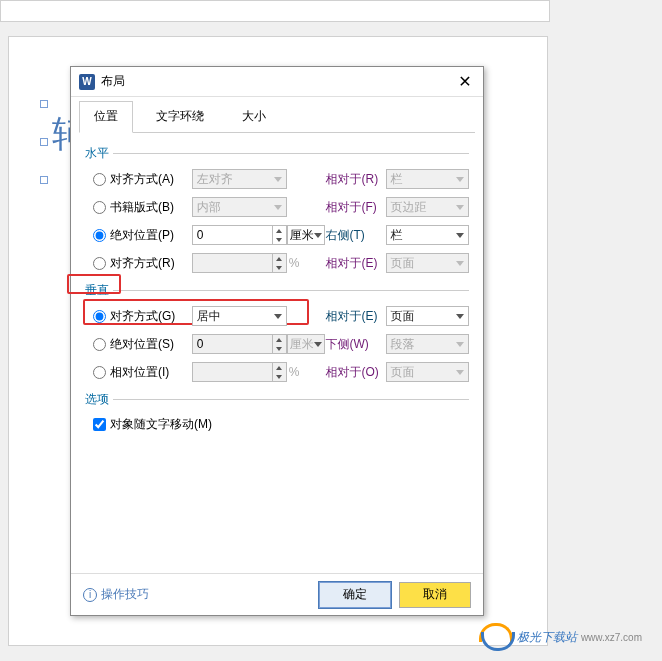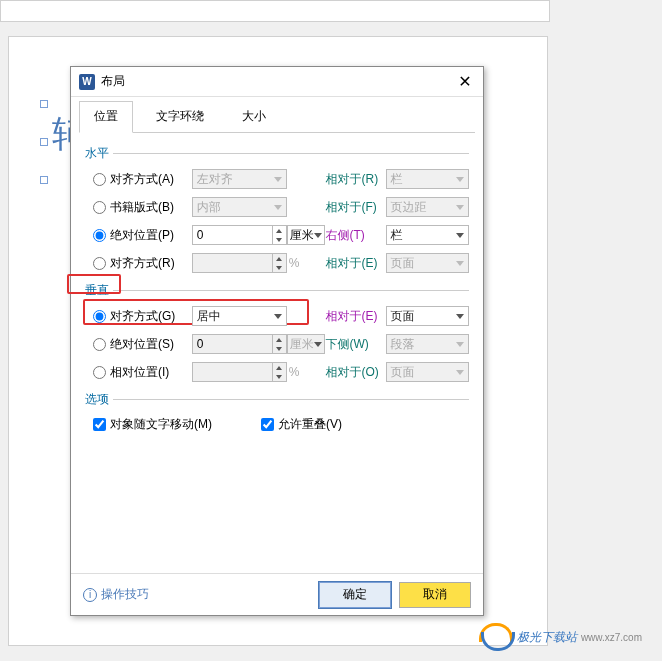--- a/index.html
+++ b/index.html
@@ -21,22 +21,22 @@
 .tab.active{border:1px solid #ccc;border-bottom:1px solid #fff;background:#fff;margin-bottom:-1px;}
 .content{padding:6px 14px;}
 .section-head{margin:6px 0 4px;display:flex;align-items:center;}
 .section-head span{color:#0369a1;white-space:nowrap;}
 .section-head .line{flex:1;height:1px;background:#ccc;margin-left:4px;}
 .row{display:flex;align-items:center;height:26px;margin:2px 0;}
 .radio-col{width:110px;display:flex;align-items:center;}
 .radio-col input{margin:0 4px 0 8px;}
 .val-col{width:98px;position:relative;}
 .unit-col{width:40px;}
-.rel-label{width:62px;color:#0f766e;text-align:left;}
-.rel-label.active{color:#a21caf;}
+.rel-label{width:62px;color:#701a75;text-align:left;}
+.rel-label.active{color:#0c4a6e;}
 .rel-val{width:86px;}
 .dropdown{width:100%;height:20px;border:1px solid #bbb;background:#f5f5f5;display:flex;align-items:center;padding:0 4px;justify-content:space-between;}
 .dropdown.disabled{background:#f0f0f0;color:#aaa;}
 .dropdown.enabled{background:#fff;color:#222;}
 .caret{width:0;height:0;border-left:4px solid transparent;border-right:4px solid transparent;border-top:5px solid #555;}
 .dropdown.disabled .caret{border-top-color:#bbb;}
 .spinner{width:100%;height:20px;border:1px solid #bbb;background:#fff;display:flex;align-items:center;padding-left:4px;position:relative;}
 .spinner.disabled{background:#f0f0f0;}
 .spinner .spbtns{position:absolute;right:0;top:0;bottom:0;width:14px;display:flex;flex-direction:column;}
 .spb{flex:1;border-left:1px solid #bbb;display:flex;align-items:center;justify-content:center;}
@@ -44,21 +44,21 @@
 .spb.up .ar{border-bottom:4px solid #555;}
 .spb.dn .ar{border-top:4px solid #555;}
 .unit-dd{width:38px;height:20px;border:1px solid #bbb;display:flex;align-items:center;justify-content:space-between;padding:0 2px;}
 .unit-dd.disabled{background:#f0f0f0;color:#aaa;}
 .unit-txt{color:#aaa;padding-left:2px;}
 .redbox{border:2px solid #e03030;border-radius:2px;position:absolute;pointer-events:none;}
 .rb1{top:-8px;left:-18px;width:54px;height:20px;}
 .rb2{top:-4px;left:-2px;width:226px;height:26px;}
 .opts{margin-top:8px;}
 .opt-row{display:flex;margin:4px 0 4px 8px;}
-.opt-col{width:168px;display:flex;align-items:center;}
+.opt-col{width:181px;display:flex;align-items:center;}
 .opt-col input{margin-right:4px;}
 .opt-col.disabled{color:#aaa;}
 .footer{position:absolute;bottom:0;left:0;right:0;height:42px;border-top:1px solid #ddd;display:flex;align-items:center;padding:0 12px;}
 .help{color:#4a7ab8;display:flex;align-items:center;cursor:pointer;}
 .help-ico{width:14px;height:14px;border:1px solid #4a7ab8;border-radius:50%;margin-right:4px;display:flex;align-items:center;justify-content:center;font-size:10px;}
 .spacer{flex:1;}
 .btn{width:72px;height:26px;border:1px solid #aaa;background:#fde047;margin-left:8px;cursor:pointer;display:flex;align-items:center;justify-content:center;}
 .btn.primary{background:#e4edf7;border:1px solid #7a9fd6;outline:1px solid #4a7ab8;}
 .watermark{position:absolute;bottom:10px;right:20px;display:flex;align-items:center;color:#3a78c0;font-size:16px;font-style:italic;}
 .watermark .g{width:32px;height:28px;position:relative;margin-right:6px;}
@@ -294,24 +294,20 @@
     <div class="section-head">
         <span>选项</span>
         <div class="line"></div>
       </div>
     <div class="opts">
       <div class="opt-row">
         <div class="opt-col">
             <input type="checkbox" checked="" style="">
             <span>对象随文字移动(M)</span>
           </div>
-        <div class="opt-col">
-            <input type="checkbox" checked="" style="">
-            <span>允许重叠(V)</span>
-          </div>
       </div>
     </div>
   </div>
 
   <div class="footer">
     <div class="help">
         <div class="help-ico">i</div>
         <span>操作技巧</span>
       </div>
     <div class="spacer"></div>

